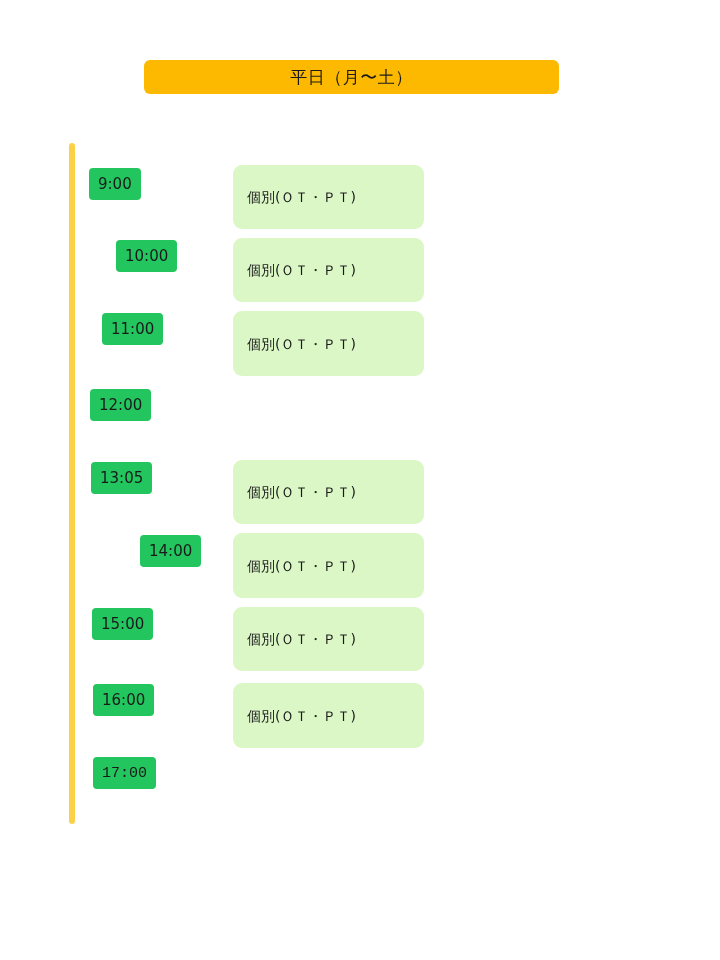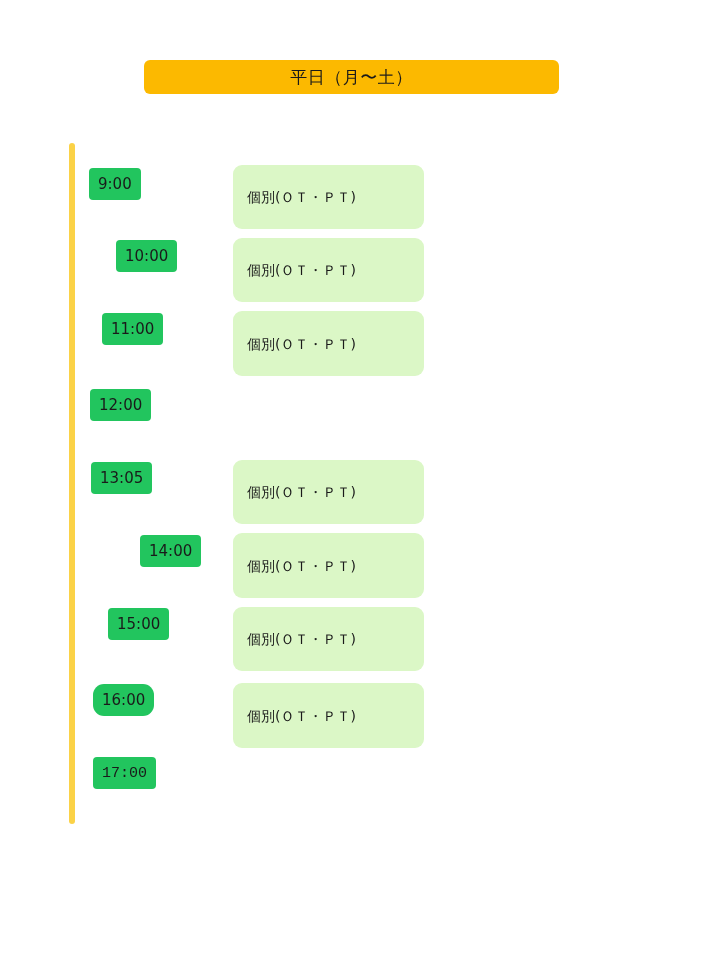--- a/index.html
+++ b/index.html
@@ -115,24 +115,24 @@
       </div>
       <div class="time-chip" style="left: 90px; top: 389px;">
         <span class="time-chip-label">12:00</span>
       </div>
       <div class="time-chip" style="left: 91px; top: 462px;">
         <span class="time-chip-label">13:05</span>
       </div>
       <div class="time-chip" style="left: 92px; top: 535px; margin-left: 48px;">
         <span class="time-chip-label">14:00</span>
       </div>
-      <div class="time-chip" style="left: 92px; top: 608px; margin-left: 16px;">
+      <div class="time-chip" style="left: 92px; top: 608px;">
         <span class="time-chip-label">15:00</span>
       </div>
-      <div class="time-chip" style="left: 93px; top: 684px; border-radius: 11px;">
+      <div class="time-chip" style="left: 93px; top: 684px;">
         <span class="time-chip-label">16:00</span>
       </div>
       <div class="time-chip" style="left: 93px; top: 757px; font-family: Liberation Mono, monospace;">
         <span class="time-chip-label">17:00</span>
       </div>
     </div>
 
   <div id="event-blocks">
       <div class="event-block" style="top: 165px; height: 64px;">
         <span class="event-label">個別(ＯＴ・ＰＴ)</span>

